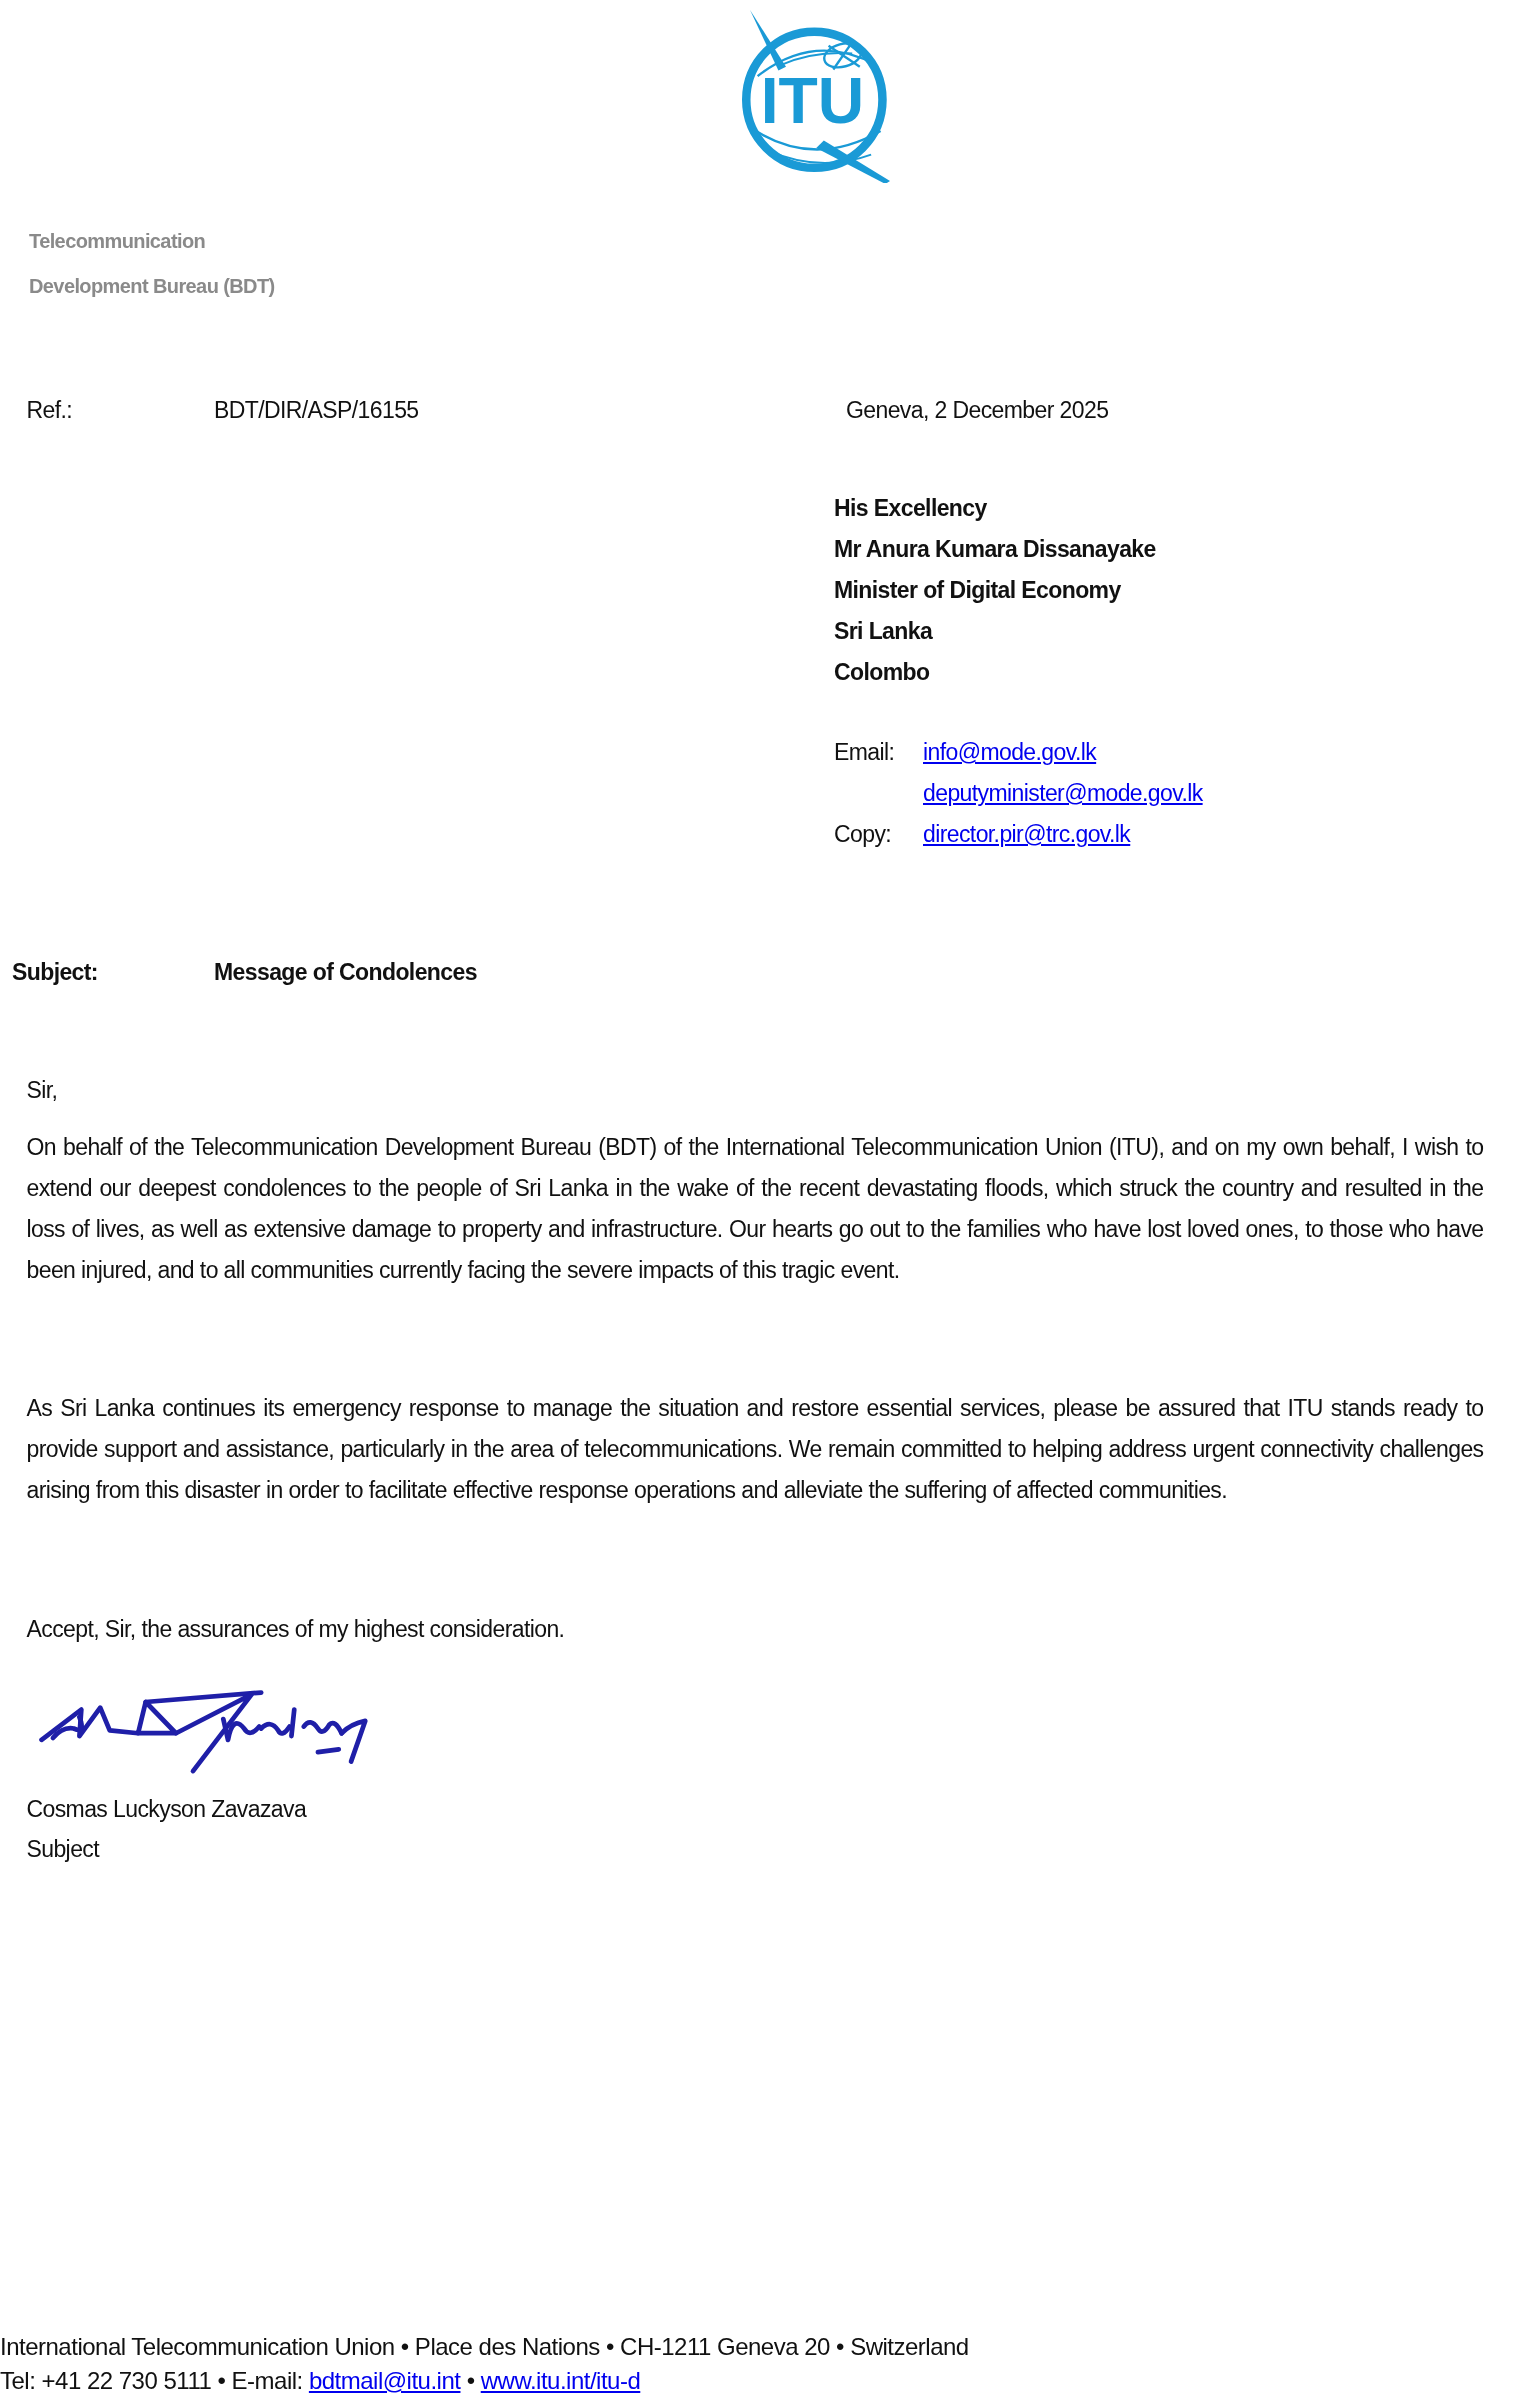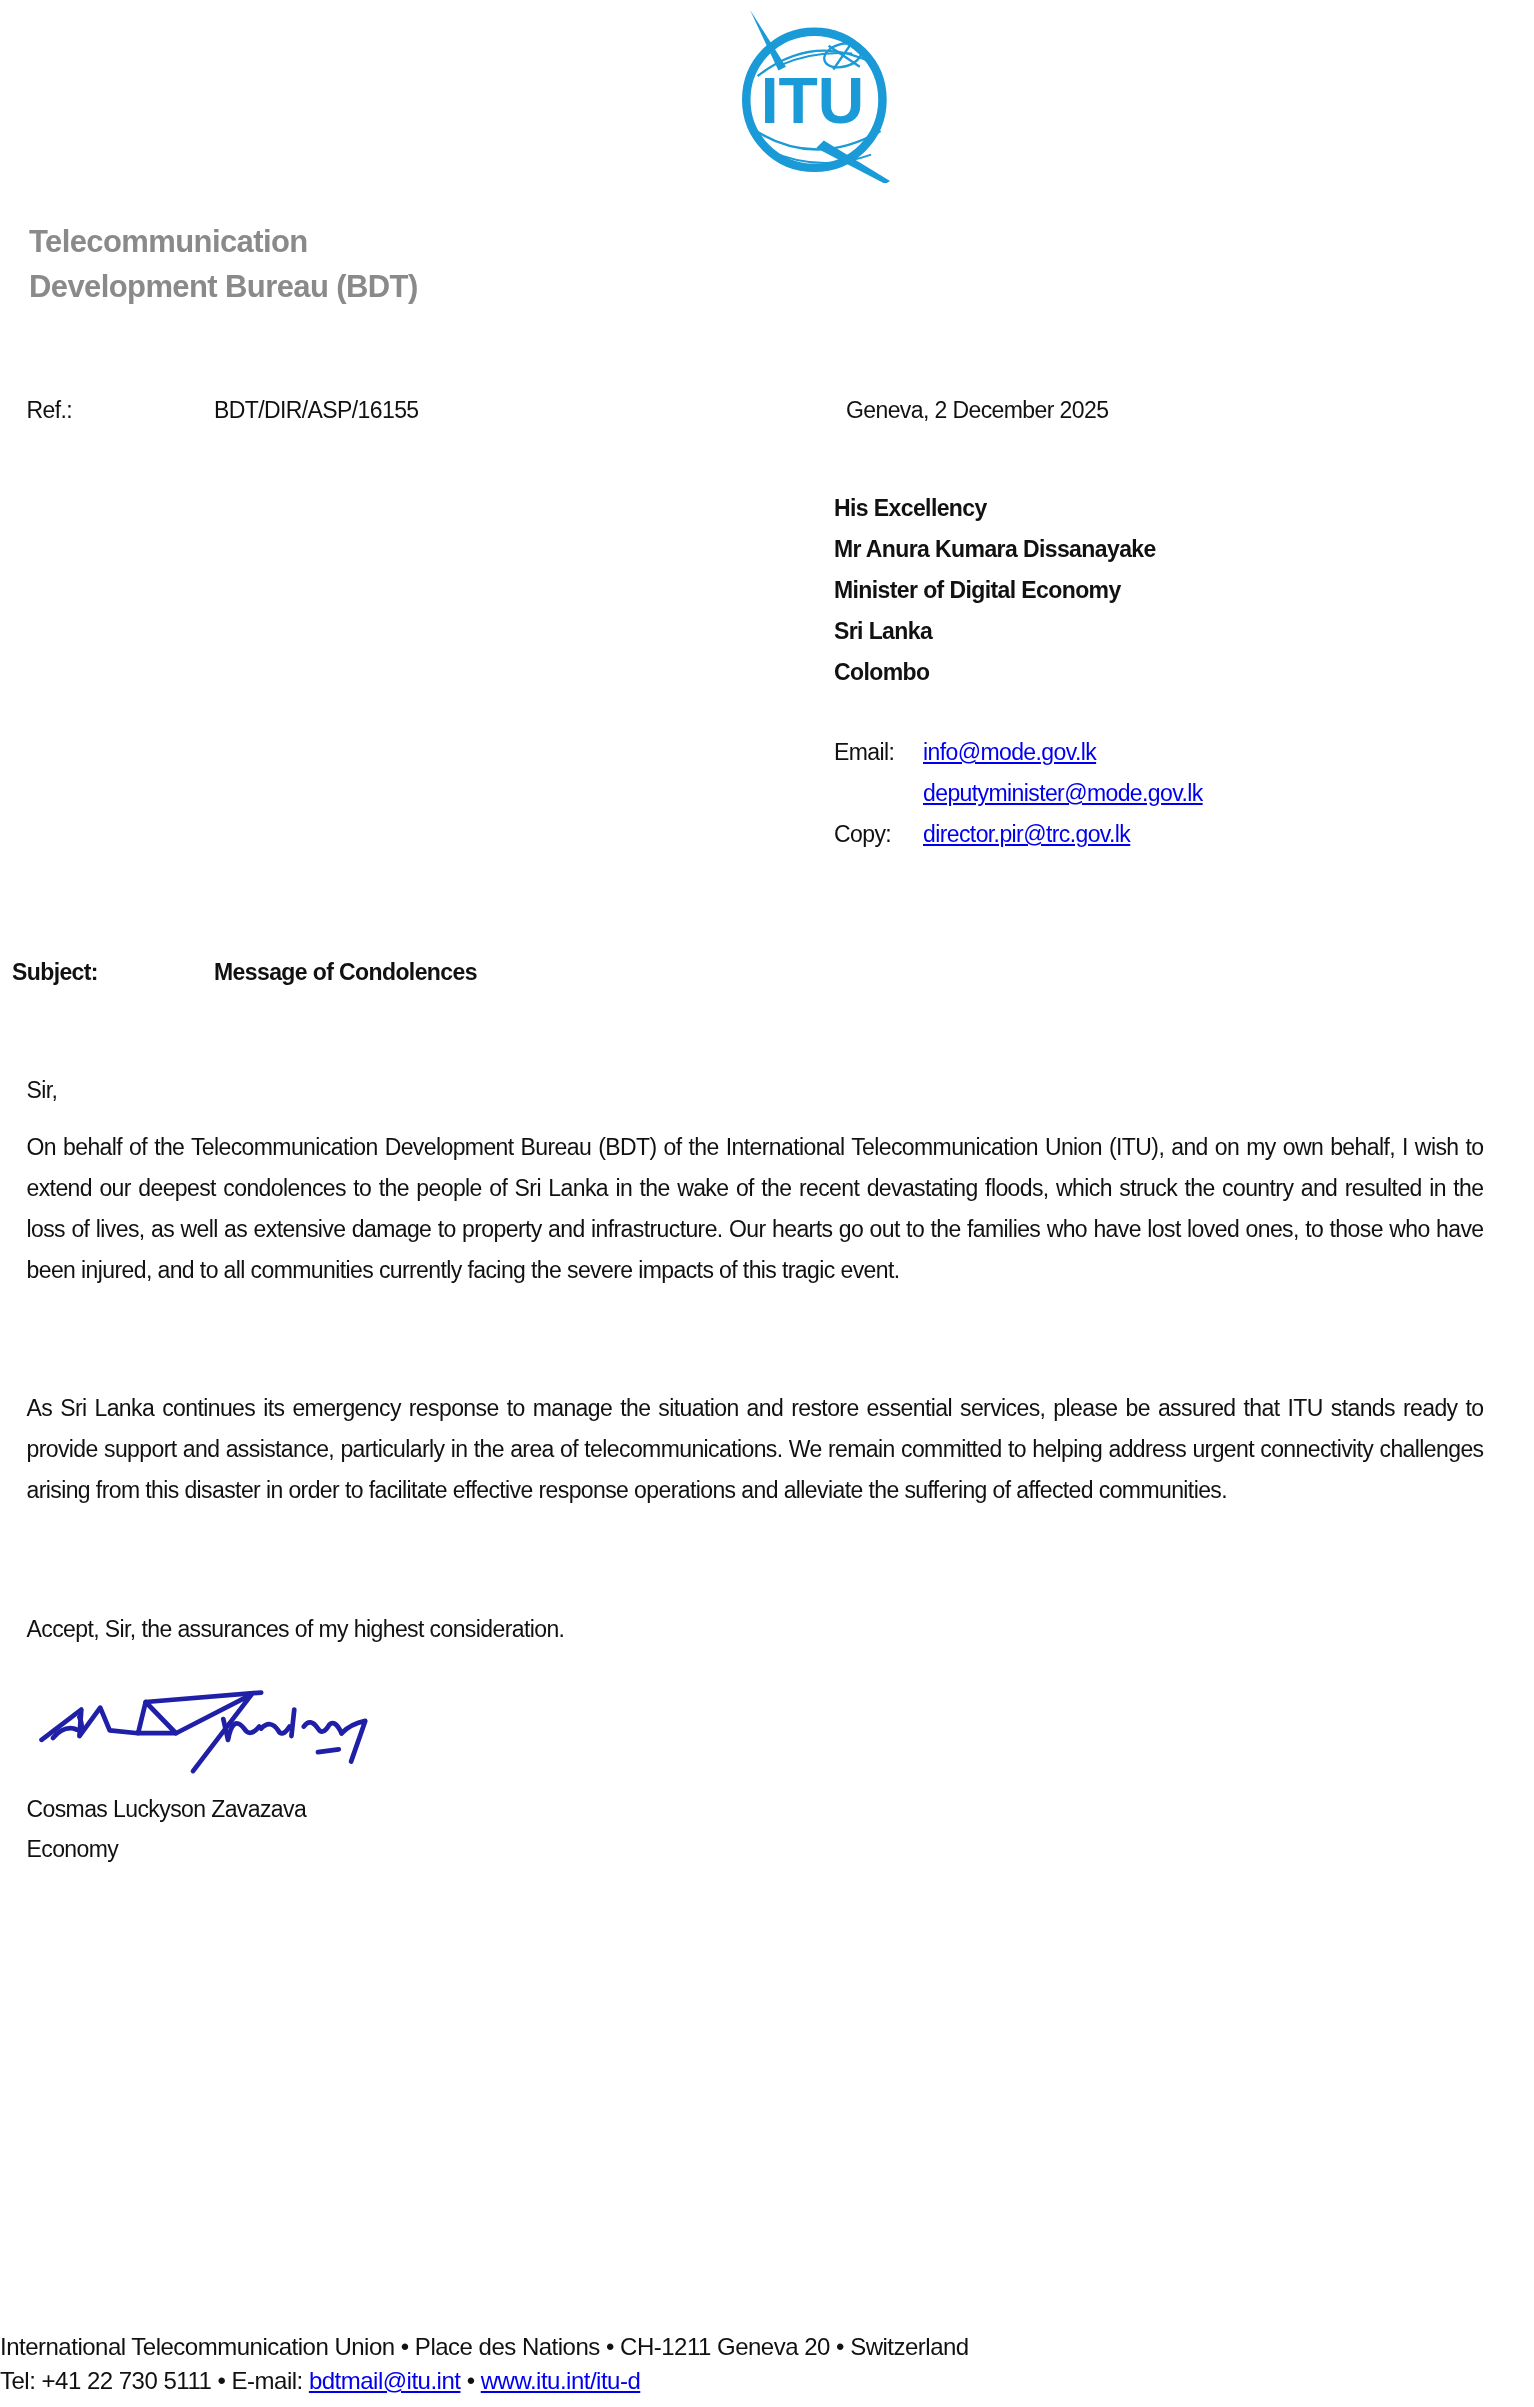--- a/index.html
+++ b/index.html
@@ -8,21 +8,21 @@
     font-family: "Liberation Sans", "DejaVu Sans", sans-serif;
     color: #111111;
   }
   .abs { position: absolute; white-space: nowrap; }
   .txt { font-size: 23px; line-height: 41px; letter-spacing: -0.6px; }
 
   
   #logo { left: 729px; top: 7.6px; width: 166px; height: 175px; }
 
   
-  #org { left: 29px; top: 219px; font-size: 31px; line-height: 45px; font-weight: bold; color: #8a8a8a; letter-spacing: -0.6px; }
+  #org { left: 29px; top: 219px; font-size: 20px; line-height: 45px; font-weight: bold; color: #8a8a8a; letter-spacing: -0.6px; }
   #org div { white-space: nowrap; }
 
   
   #ref-label { left: 26.5px; top: 390px; }
   #ref-value { left: 214px; top: 390px; }
   #date { left: 846px; top: 390px; }
 
   
   #addressee { left: 834px; top: 488px; font-weight: bold; }
   #addressee div { white-space: nowrap; }
@@ -125,19 +125,19 @@
       <path d="M240 50 Q250 40 258 52 Q262 60 270 48"></path>
       <path d="M275 30 L272 58"></path>
       <path d="M285 48 Q292 38 300 50 Q305 58 312 46 Q318 40 325 55"></path>
       <path d="M325 55 Q335 45 350 42 L335 85"></path>
       <path d="M300 75 L322 72"></path>
     </g>
   </svg>
 </div>
 
 <div id="signatory-name" class="abs txt">Cosmas Luckyson Zavazava</div>
-<div id="signatory-title" class="abs txt">Economy</div>
+<div id="signatory-title" class="abs txt">Subject</div>
 
 <div id="footer" class="abs">
   <div>International Telecommunication Union • Place des Nations • CH-1211 Geneva 20 • Switzerland</div>
   <div><span>Tel: +41 22 730 5111 • E-mail: </span><a>bdtmail@itu.int</a><span> • </span><a>www.itu.int/itu-d</a></div>
 </div>
 
 
 </body></html>

